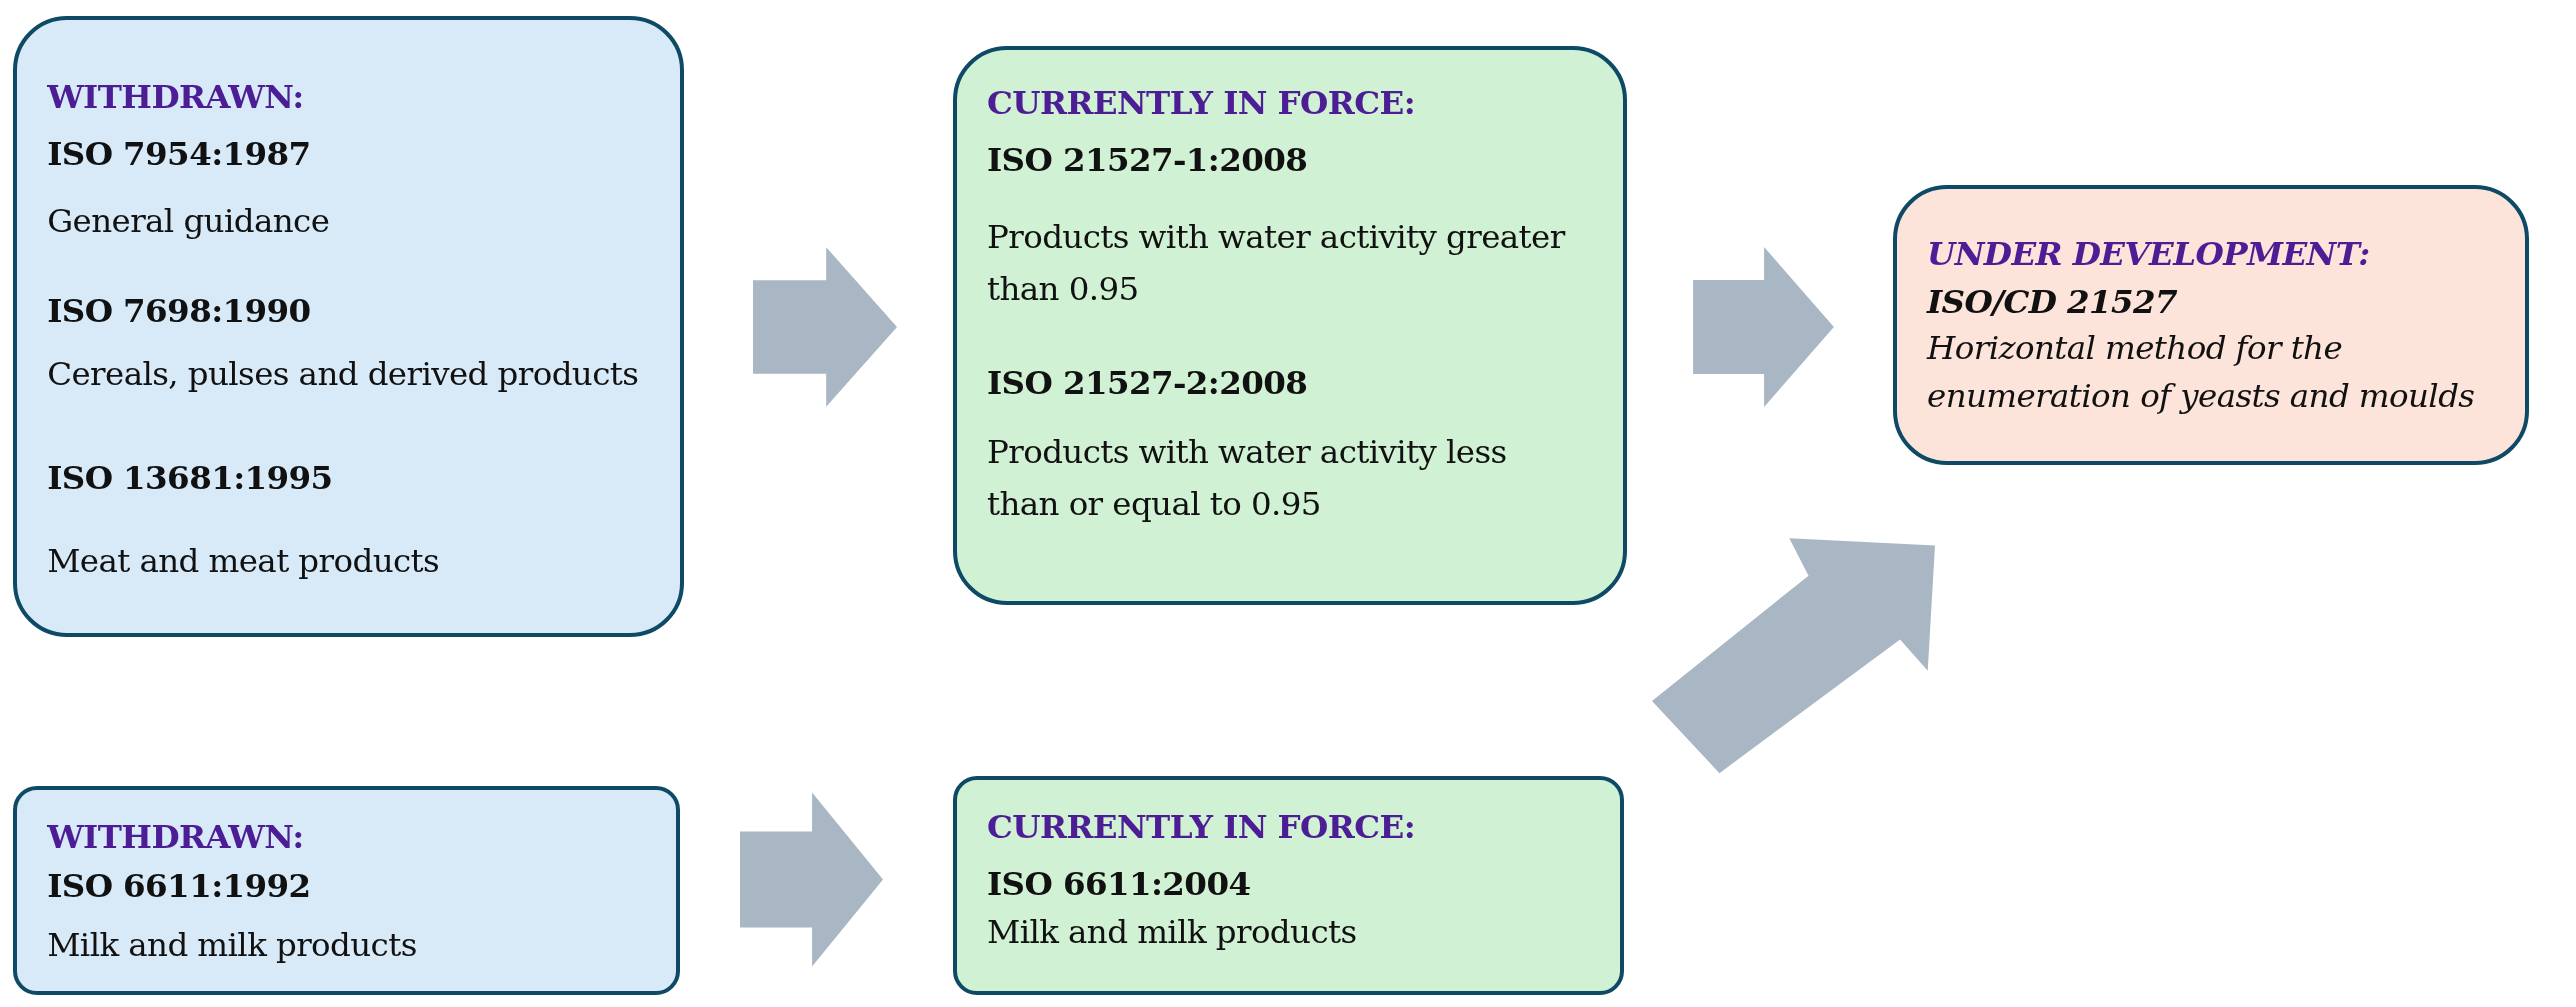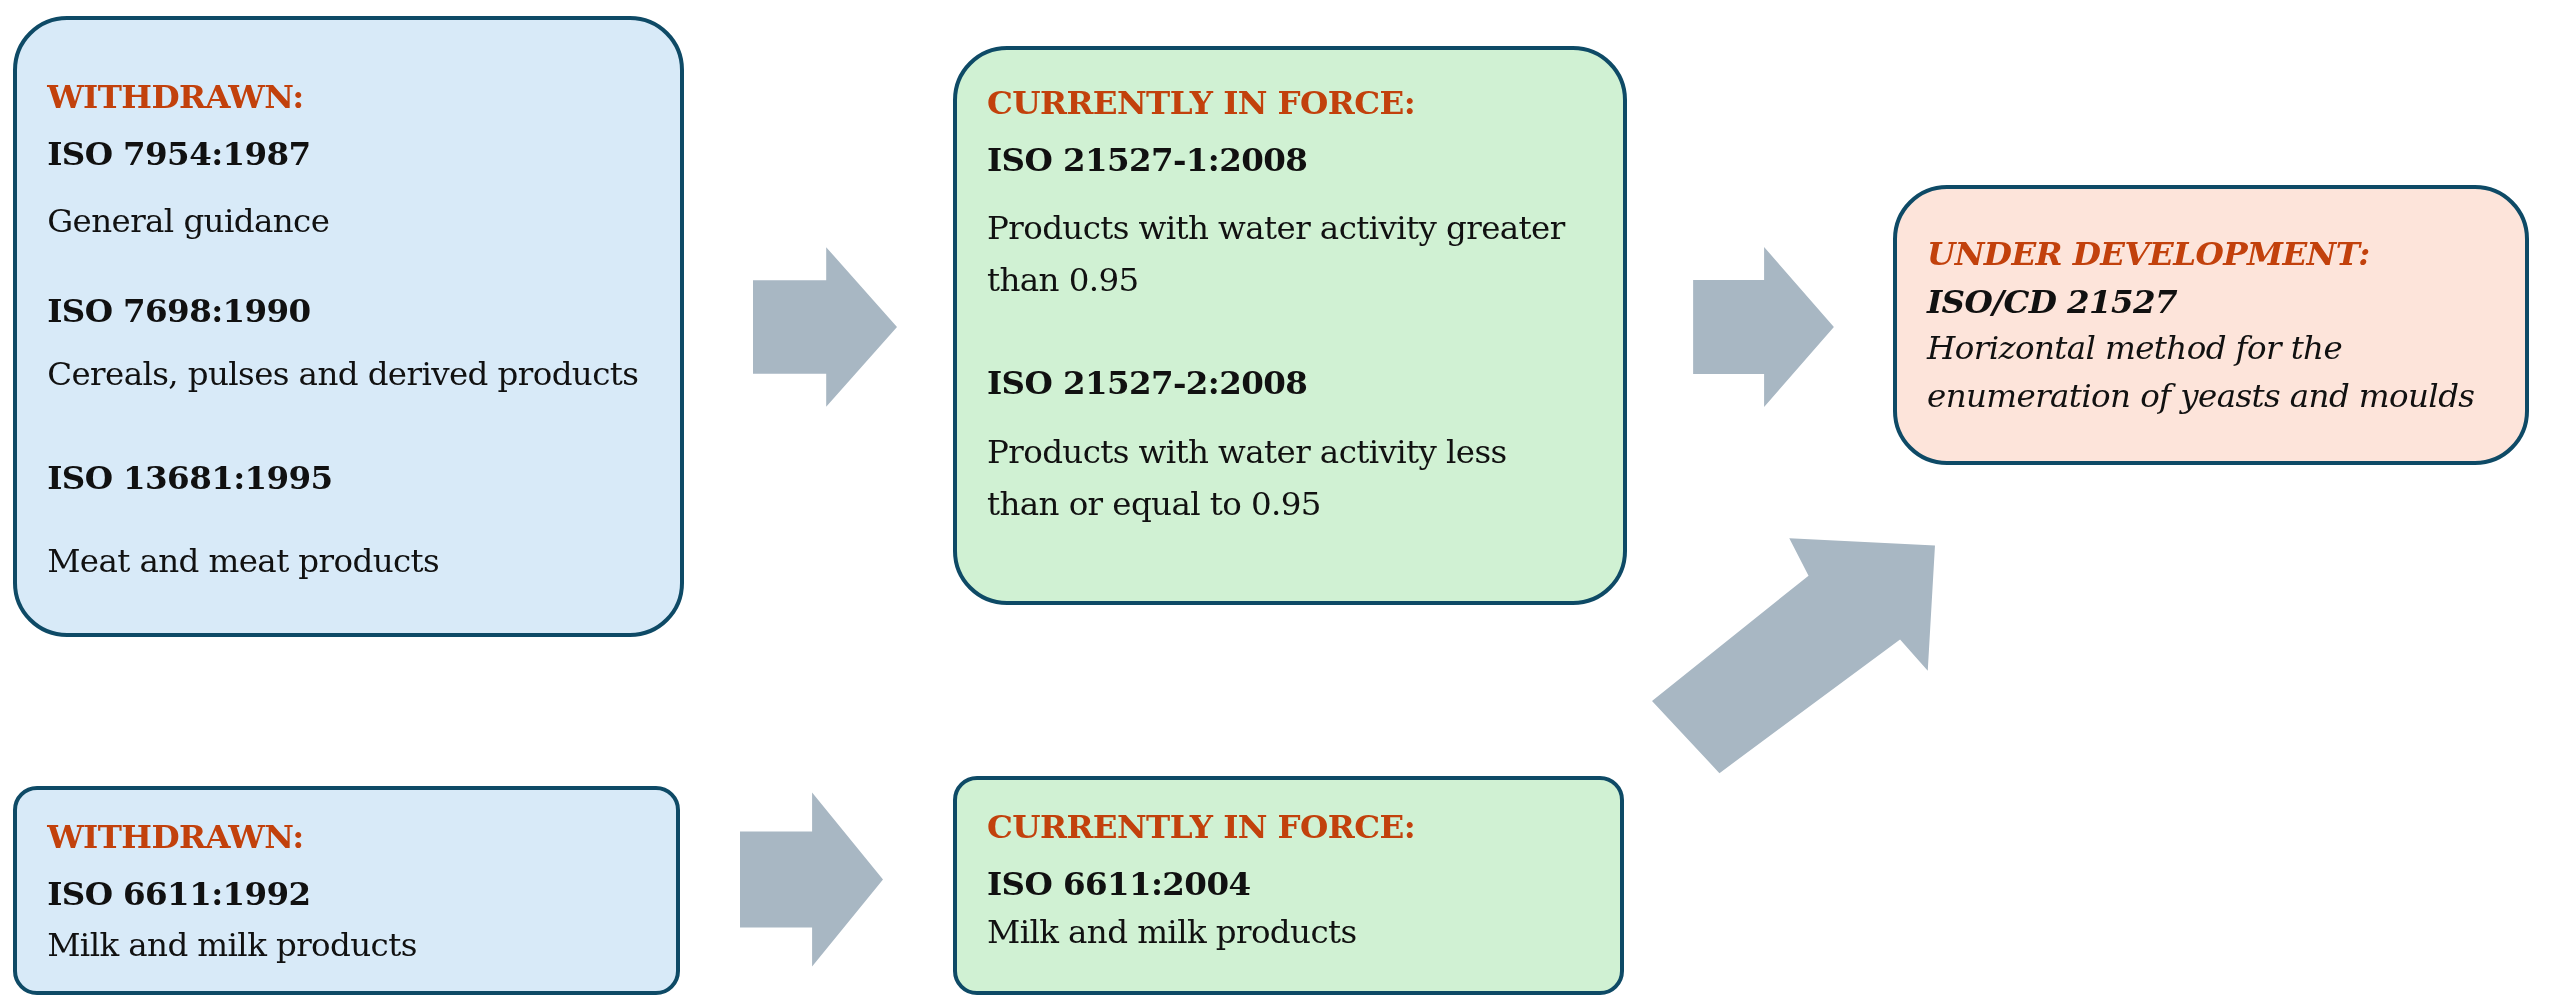--- a/index.html
+++ b/index.html
@@ -3,21 +3,21 @@
 <meta charset="utf-8">
 <style>
   html, body { margin:0; padding:0; background:#ffffff; }
   body { width:2576px; height:1008px; position:relative; overflow:hidden;
          font-family:"DejaVu Serif","Liberation Serif",serif; color:#111; }
   .box { position:absolute; box-sizing:border-box; border:4.2px solid #0e4a66; border-radius:54px; }
   .box.small { border-radius:24px; }
   .blue { background:#d8eaf8; }
   .green { background:#d0f1d3; }
   .peach { background:#fde4da; }
-  .head { position:absolute; left:30px; color:#c2410c; font-weight:bold; font-size:32.5px; letter-spacing:-0.6px; white-space:nowrap; }
+  .head { position:absolute; left:30px; color:#4c1d95; font-weight:bold; font-size:32.5px; letter-spacing:-0.6px; white-space:nowrap; }
   .code { position:absolute; left:30px; font-weight:bold; font-size:32.5px; letter-spacing:-0.6px; white-space:nowrap; }
   .desc { position:absolute; left:30px; font-size:32.5px; line-height:52px; letter-spacing:-0.6px; }
   .ital { font-style:italic; }
   .arrow { position:absolute; }
 </style>
 </head>
 <body>
 
 <div class="box blue" style="left:13.2px; top:16.3px; width:671px; height:621px;">
   <div class="head" style="top:57px;">WITHDRAWN:</div>
@@ -29,42 +29,42 @@
   <div class="desc" style="top:515px;">Meat and meat products</div>
 </div>
 
 <svg class="arrow" style="left:753px; top:247px;" width="144" height="160" viewBox="0 0 240 266">
   <polygon points="0,55 122,55 122,0 240,133 122,266 122,211 0,211" fill="#a8b7c3"></polygon>
 </svg>
 
 <div class="box green" style="left:953px; top:46px; width:674px; height:559px;">
   <div class="head" style="top:33px;">CURRENTLY IN FORCE:</div>
   <div class="code" style="top:90px;">ISO 21527-1:2008</div>
-  <div class="desc" style="top:152px; width:602px;">Products with water activity greater than 0.95</div>
+  <div class="desc" style="top:161px; width:602px;">Products with water activity greater than 0.95</div>
   <div class="code" style="top:313px;">ISO 21527-2:2008</div>
   <div class="desc" style="top:376px; width:542px;">Products with water activity less than or equal to 0.95</div>
 </div>
 
 <svg class="arrow" style="left:1693px; top:247px;" width="141" height="160" viewBox="0 0 234 266">
   <polygon points="0,55 118,55 118,0 234,133 118,266 118,211 0,211" fill="#a8b7c3"></polygon>
 </svg>
 
 <div class="box peach" style="left:1893px; top:185px; width:636px; height:280px;">
   <div class="head ital" style="top:45px;">UNDER DEVELOPMENT:</div>
   <div class="code ital" style="top:93px;">ISO/CD 21527</div>
   <div class="desc ital" style="top:135px; width:626px; line-height:48px;">Horizontal method for the enumeration of yeasts and moulds</div>
 </div>
 
 <svg class="arrow" style="left:1652px; top:513px;" width="289" height="265" viewBox="0 0 480 440">
   <polygon points="0,312 260,104 228,42 470,54 458,262 412,210 112,432" fill="#a8b7c3"></polygon>
 </svg>
 
 <div class="box blue small" style="left:13.2px; top:786px; width:667px; height:209px;">
   <div class="head" style="top:27px;">WITHDRAWN:</div>
-  <div class="code" style="top:84px;">ISO 6611:1992</div>
+  <div class="code" style="top:76px;">ISO 6611:1992</div>
   <div class="desc" style="top:129px;">Milk and milk products</div>
 </div>
 
 <svg class="arrow" style="left:740px; top:792px;" width="143" height="175" viewBox="0 0 238 290">
   <polygon points="0,65 120,65 120,0 238,145 120,290 120,225 0,225" fill="#a8b7c3"></polygon>
 </svg>
 
 <div class="box green small" style="left:953px; top:776px; width:671px; height:219px;">
   <div class="head" style="top:27px;">CURRENTLY IN FORCE:</div>
   <div class="code" style="top:84px;">ISO 6611:2004</div>

